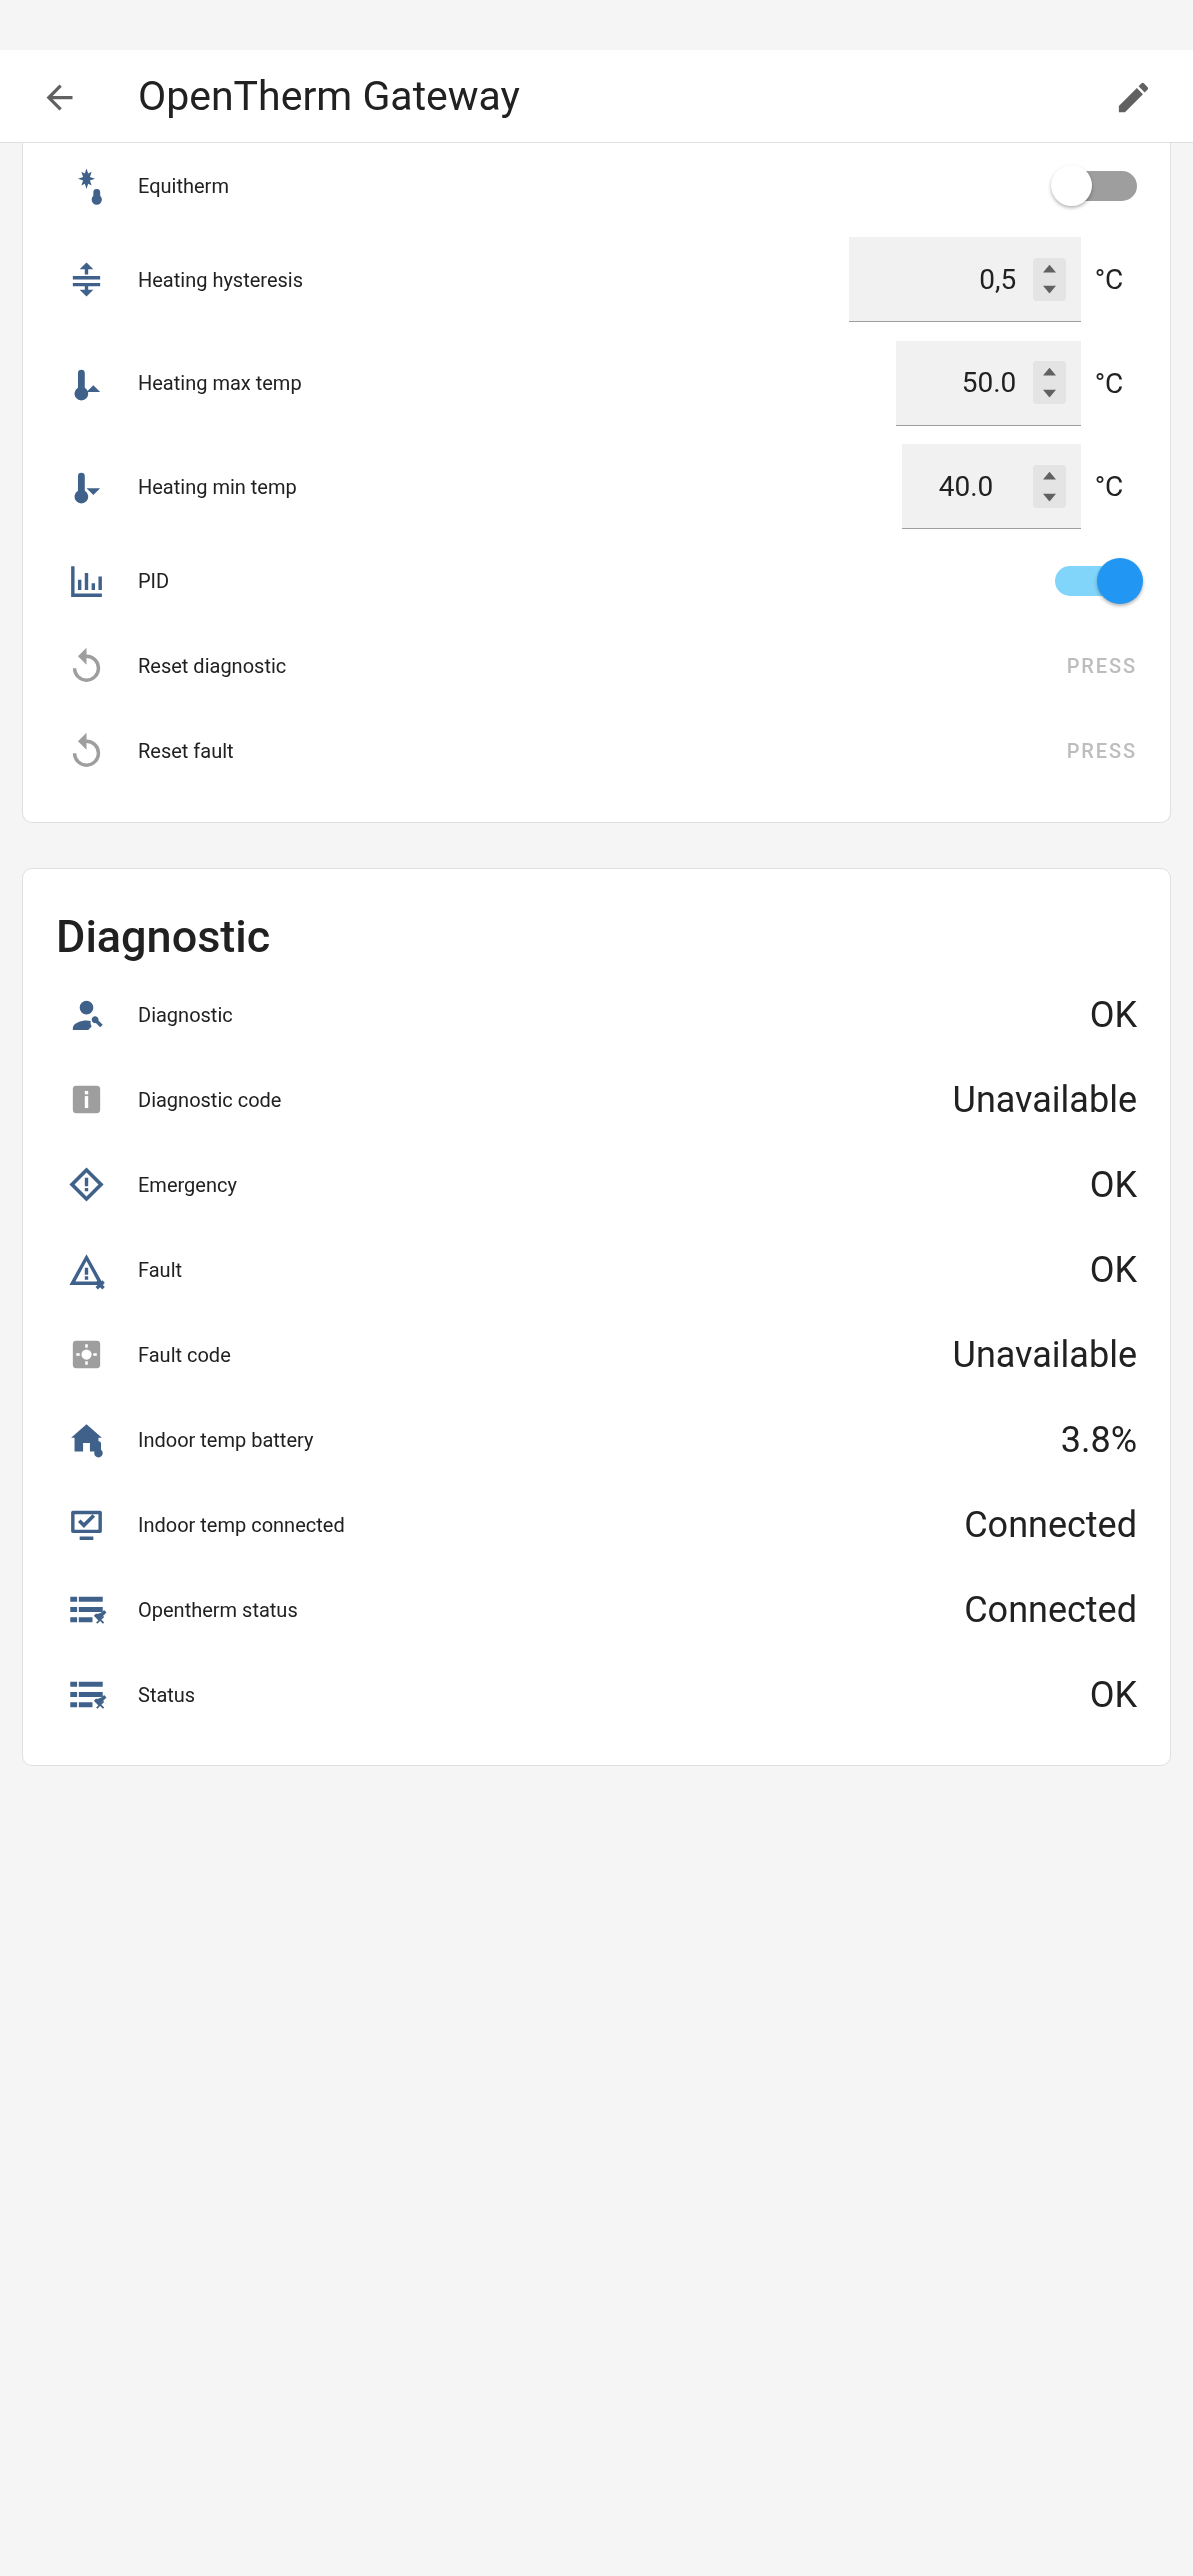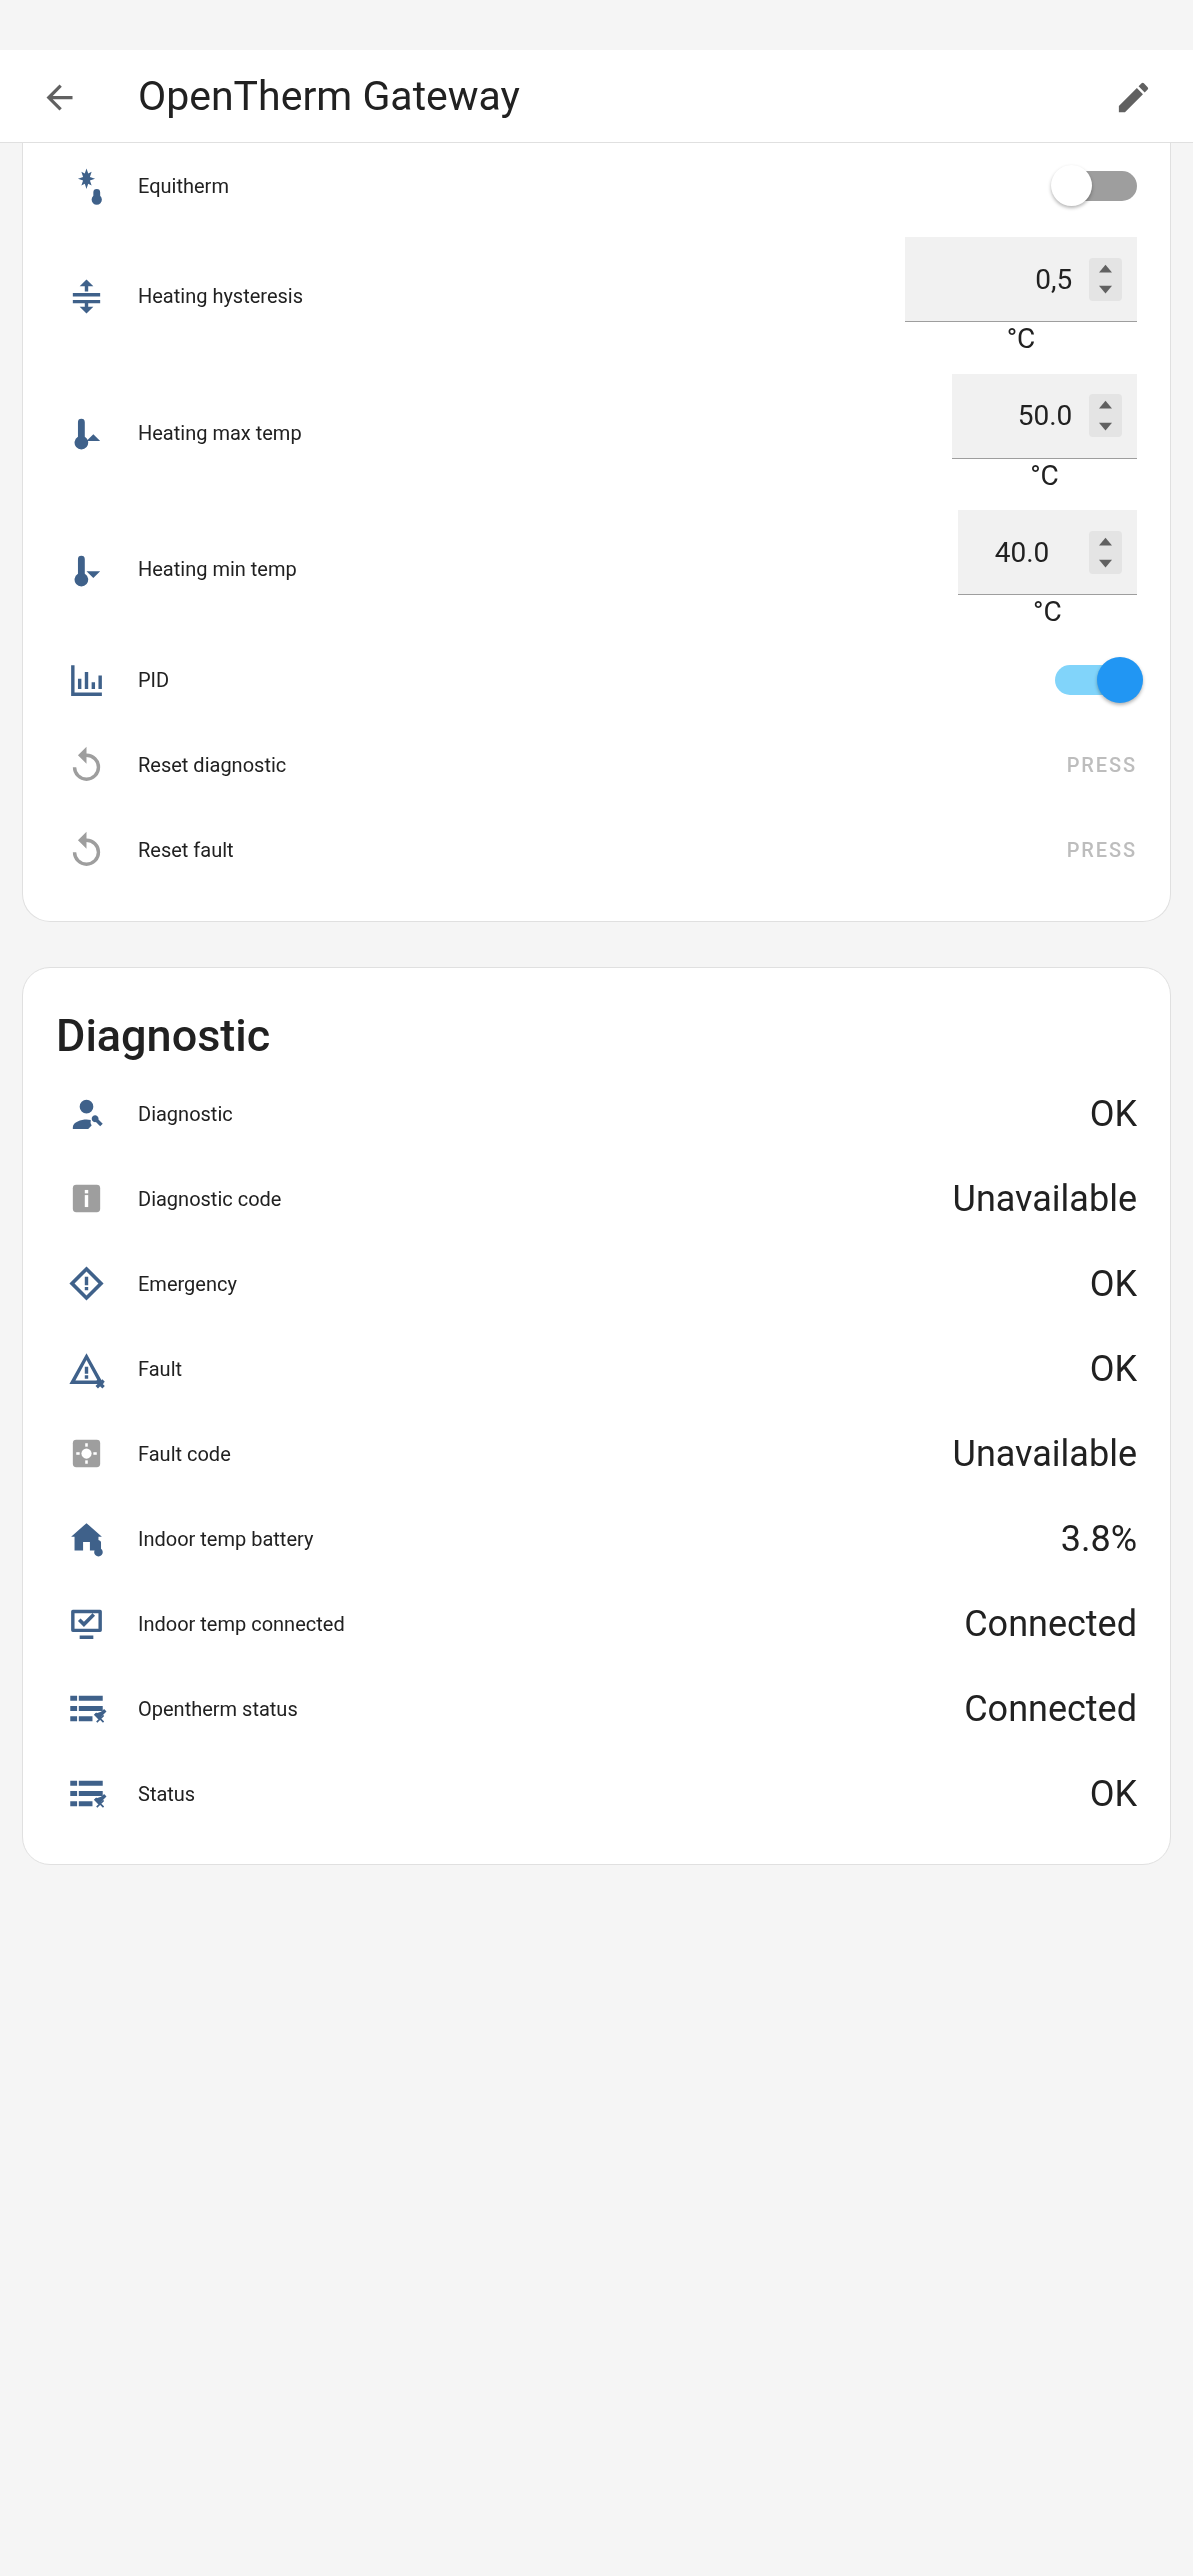--- a/index.html
+++ b/index.html
@@ -33,21 +33,21 @@
   }
   .header .edit-btn {
     width: 45px; height: 45px;
     display: flex; align-items: center; justify-content: center;
     cursor: pointer;
   }
 
   .card {
     background: #fff;
     border: 0.9px solid #e0e0e0;
-    border-radius: 28px;
+    border-radius: 10px;
     margin: 0 22px 45px 22px;
     padding-bottom: 28px;
     overflow: hidden;
   }
   .card.first { border-top: none; border-top-left-radius: 0; border-top-right-radius: 0; margin-top:0;}
   .card-title {
     font-size: 45px;
     font-weight: 500;
     padding: 41px 33px 9.3px 33px;
   }
@@ -108,21 +108,20 @@
   .switch.on .thumb {
     background: #2196f3;
     left: auto; right: -5.6px;
     width: 46px; height: 46px; top: -8.3px;
   }
 
   
   .num-wrap {
     display: flex;
     align-items: center;
-    flex-direction: column;
   }
   .num-box {
     background: #f1f1f1;
     border-bottom: 1.9px solid #9e9e9e;
     height: 85px;
     display: flex;
     align-items: center;
     justify-content: flex-end;
     padding: 0 15px 0 37px;
     min-width: 139px;

